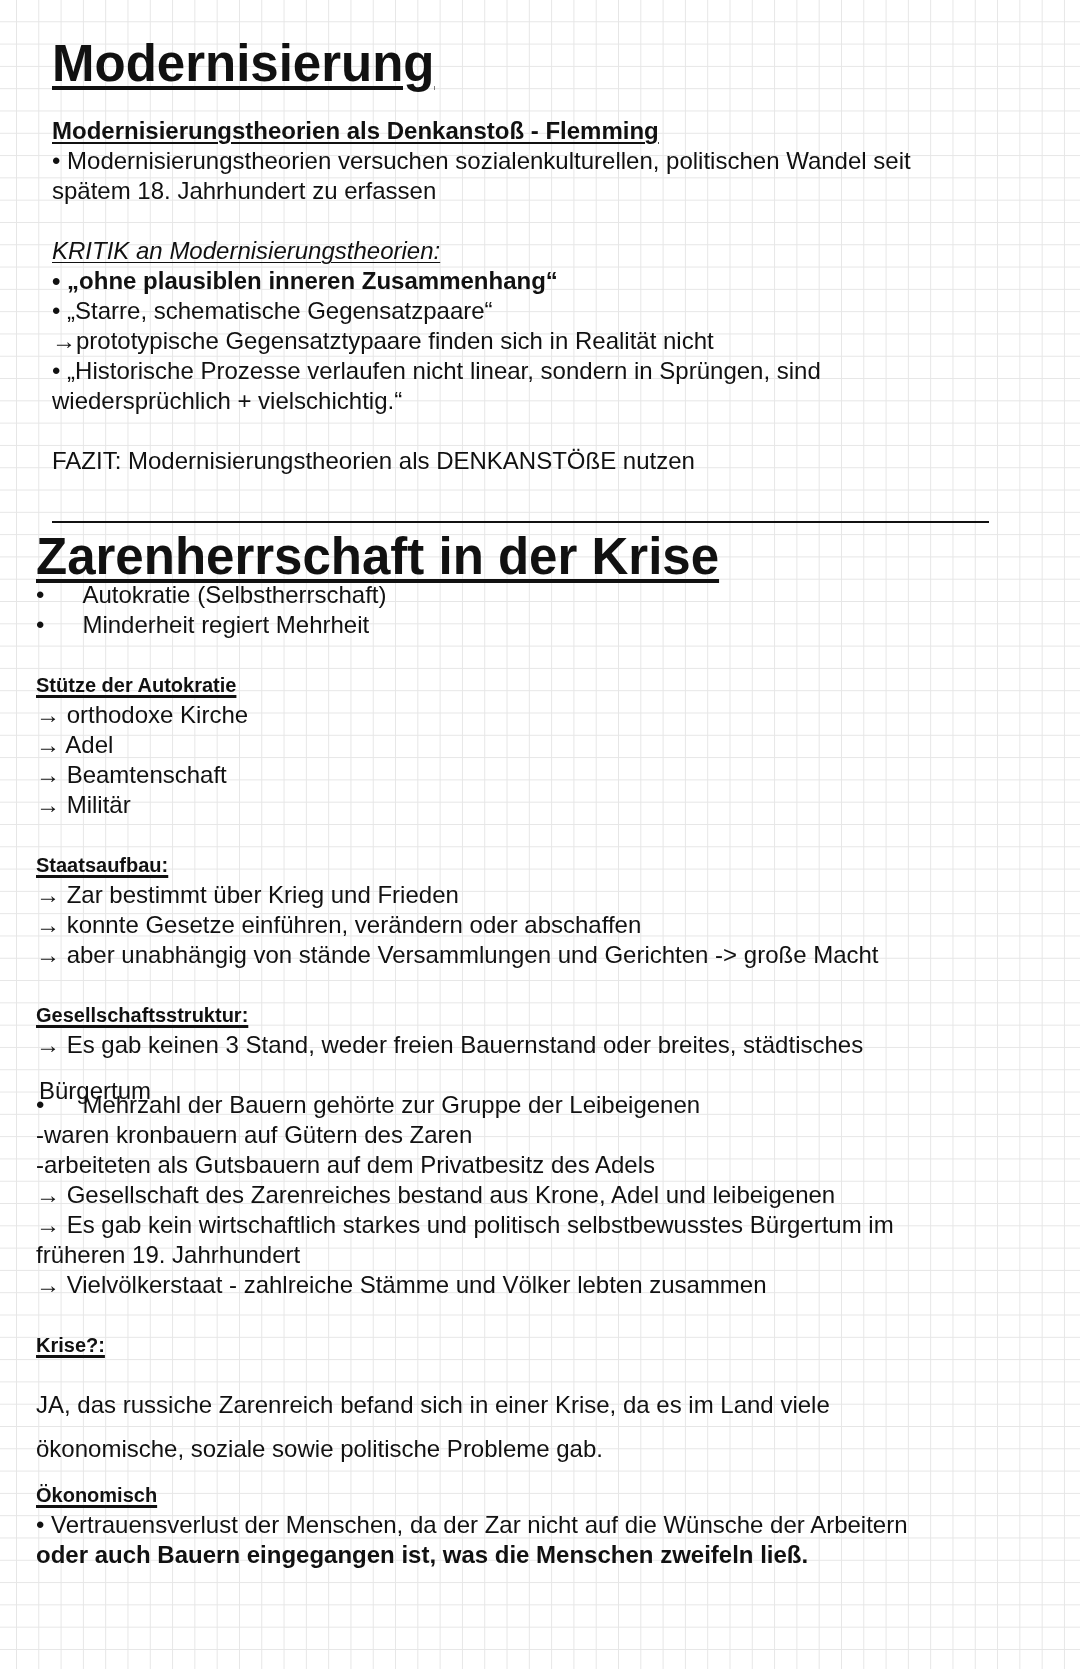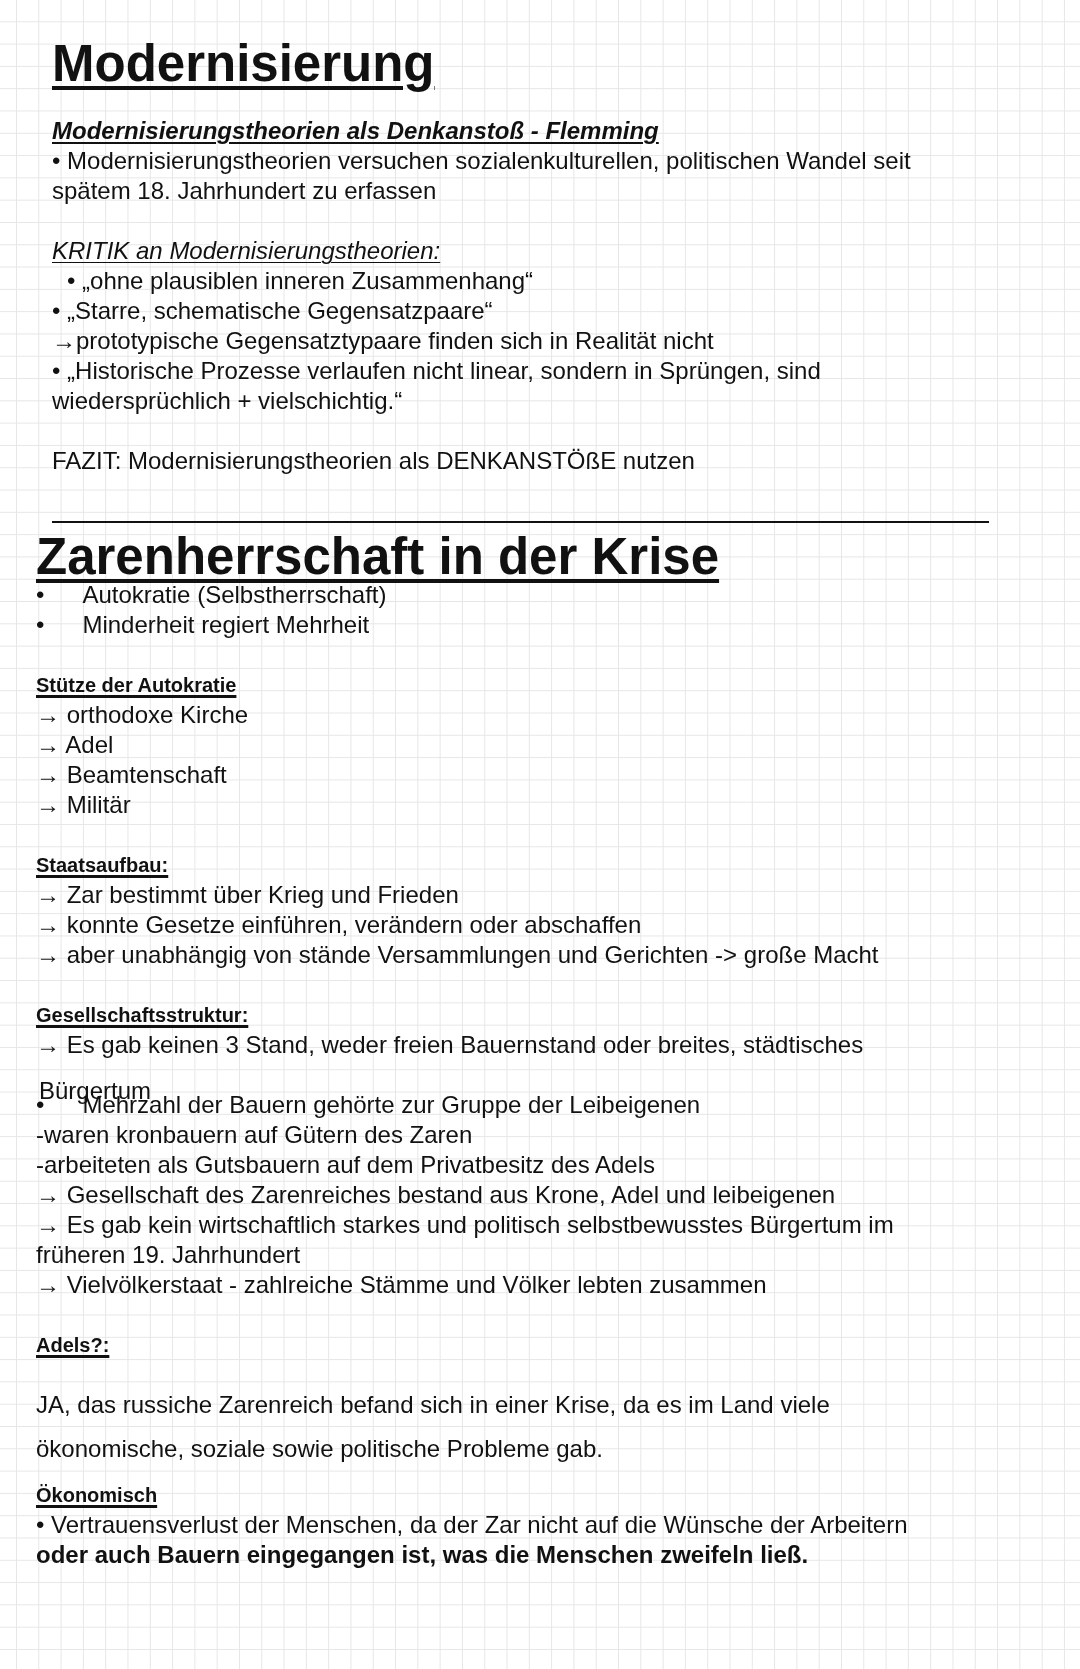--- a/index.html
+++ b/index.html
@@ -31,21 +31,20 @@
     line-height: 44px;
     text-decoration: underline;
     text-decoration-thickness: 4px;
     text-underline-offset: 5px;
     white-space: nowrap;
     margin: 0;
   }
   .h2-italic {
     position: absolute;
     font-weight: bold;
-    font-style: italic;
     font-size: 24px;
     line-height: 30px;
     text-decoration: underline;
     text-decoration-thickness: 2px;
     text-underline-offset: 3px;
     white-space: nowrap;
     margin: 0;
   }
   .h2-italic-regular {
     position: absolute;
@@ -82,21 +81,21 @@
 </head>
 <body>
 
 <div class="h1" style="left:52px; top:42px;">Modernisierung</div>
 
 <div class="h2-italic" style="left:52px; top:116px;">Modernisierungstheorien als Denkanstoß - Flemming</div>
 <p class="line" style="left:52px; top:146px;">• Modernisierungstheorien versuchen sozialenkulturellen, politischen Wandel seit</p>
 <p class="line" style="left:52px; top:176px;">spätem 18. Jahrhundert zu erfassen</p>
 
 <div class="h2-italic-regular" style="left:52px; top:236px;">KRITIK an Modernisierungstheorien:</div>
-<p class="line" style="left:67px; top:266px;">• „ohne plausiblen inneren Zusammenhang“</p>
+<p class="line" style="left:52px; top:266px;font-weight:bold;">• „ohne plausiblen inneren Zusammenhang“</p>
 <p class="line" style="left:52px; top:296px;">• „Starre, schematische Gegensatzpaare“</p>
 <p class="line" style="left:52px; top:326px;">→prototypische Gegensatztypaare finden sich in Realität nicht</p>
 <p class="line" style="left:52px; top:356px;">• „Historische Prozesse verlaufen nicht linear, sondern in Sprüngen, sind</p>
 <p class="line" style="left:52px; top:386px;">wiedersprüchlich + vielschichtig.“</p>
 
 <p class="line" style="left:52px; top:446px;">FAZIT: Modernisierungstheorien als DENKANSTÖßE nutzen</p>
 
 <div class="rule"></div>
 
 <div class="h1" style="left:36px; top:535px;">Zarenherrschaft in der Krise</div>
@@ -125,19 +124,19 @@
 <p class="line" style="left:36px; top:1090px;">
   <span>•</span><span class="bullet-gap"></span><span>Mehrzahl der Bauern gehörte zur Gruppe der Leibeigenen</span>
 </p>
 <p class="line" style="left:36px; top:1120px;">-waren kronbauern auf Gütern des Zaren</p>
 <p class="line" style="left:36px; top:1150px;">-arbeiteten als Gutsbauern auf dem Privatbesitz des Adels</p>
 <p class="line" style="left:36px; top:1180px;">→ Gesellschaft des Zarenreiches bestand aus Krone, Adel und leibeigenen</p>
 <p class="line" style="left:36px; top:1210px;">→ Es gab kein wirtschaftlich starkes und politisch selbstbewusstes Bürgertum im</p>
 <p class="line" style="left:36px; top:1240px;">früheren 19. Jahrhundert</p>
 <p class="line" style="left:36px; top:1270px;">→ Vielvölkerstaat - zahlreiche Stämme und Völker lebten zusammen</p>
 
-<div class="h3" style="left:36px; top:1330px;">Adels?:</div>
+<div class="h3" style="left:36px; top:1330px;">Krise?:</div>
 <p class="line" style="left:36px; top:1390px;">JA, das russiche Zarenreich befand sich in einer Krise, da es im Land viele</p>
 <p class="line" style="left:36px; top:1434px;">ökonomische, soziale sowie politische Probleme gab.</p>
 
 <div class="h3" style="left:36px; top:1480px;">Ökonomisch</div>
 <p class="line" style="left:36px; top:1510px;">• Vertrauensverlust der Menschen, da der Zar nicht auf die Wünsche der Arbeitern</p>
 <p class="line" style="left:36px; top:1540px;font-weight:bold;">oder auch Bauern eingegangen ist,  was die Menschen zweifeln ließ.</p>
 
 </body></html>

